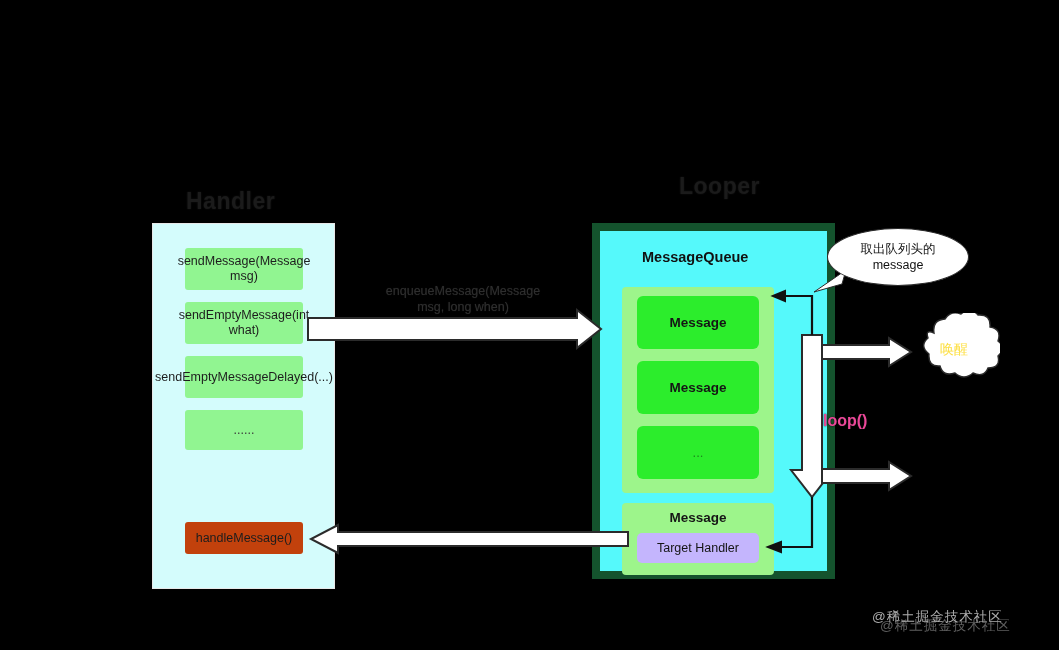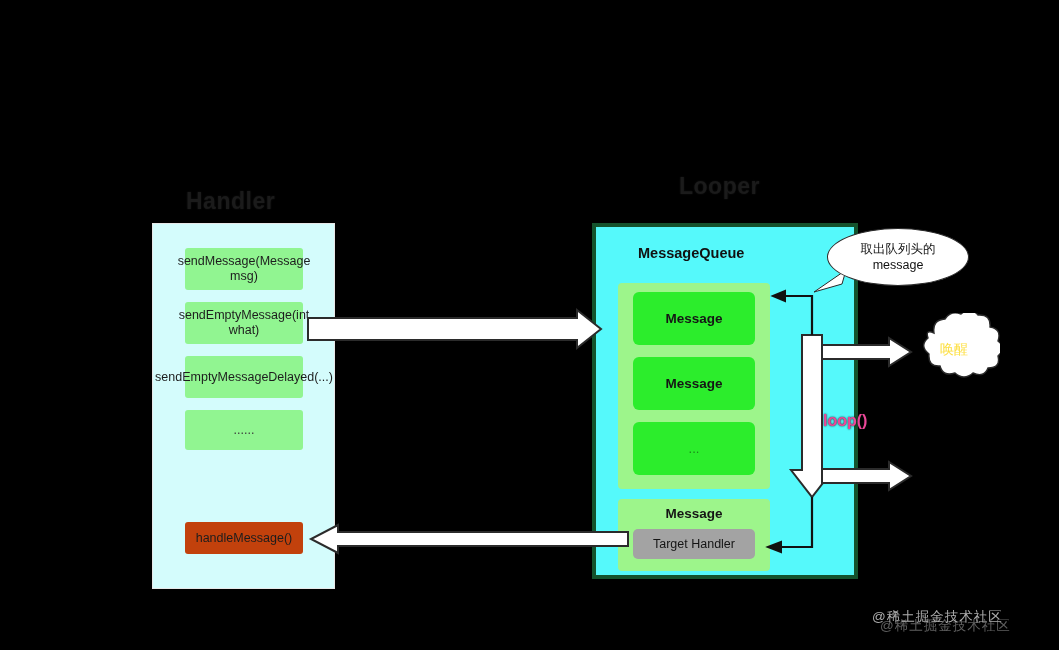--- a/index.html
+++ b/index.html
@@ -75,24 +75,24 @@
     display: flex;
     align-items: center;
     justify-content: center;
   }
 
   
   #queue-panel {
     position: absolute;
     left: 592px;
     top: 223px;
-    width: 266px;
+    width: 243px;
     height: 356px;
     background: #55f9fb;
-    border: 4px solid #14532d;
+    border: 8px solid #14532d;
     box-sizing: border-box;
   }
   #queue-title {
     position: absolute;
     left: 42px;
     top: 18px;
     color: #111111;
     font-size: 14.5px;
     font-weight: bold;
   }
@@ -141,21 +141,21 @@
     color: #151515;
     font-size: 13.5px;
     font-weight: bold;
   }
   #target-handler-box {
     position: absolute;
     left: 15px;
     top: 30px;
     width: 122px;
     height: 30px;
-    background: #a3a3a3;
+    background: #c4b5fd;
     border-radius: 5px;
     display: flex;
     align-items: center;
     justify-content: center;
     color: #151515;
     font-size: 12.5px;
   }
 
   
   #loop-label {
@@ -286,20 +286,21 @@
     </div>
 
     <div id="target-group">
       <div id="target-group-title">Message</div>
       <div id="target-handler-box">Target Handler</div>
     </div>
   </div>
 
   <div id="loop-label">loop()</div>
 
+  <div id="enqueue-label">enqueueMessage(Message msg, long when)</div>
 
   <svg id="speech-tail" viewBox="0 0 36 26">
     <path d="M34 2 L2 24 L30 16 Z" fill="#ffffff" stroke="#2a2a2a" stroke-width="1"></path>
   </svg>
   <div id="speech-bubble">
     <span>取出队列头的</span>
     <span>message</span>
   </div>
 
   <div class="cloud-wrap" id="cloud-wake">

